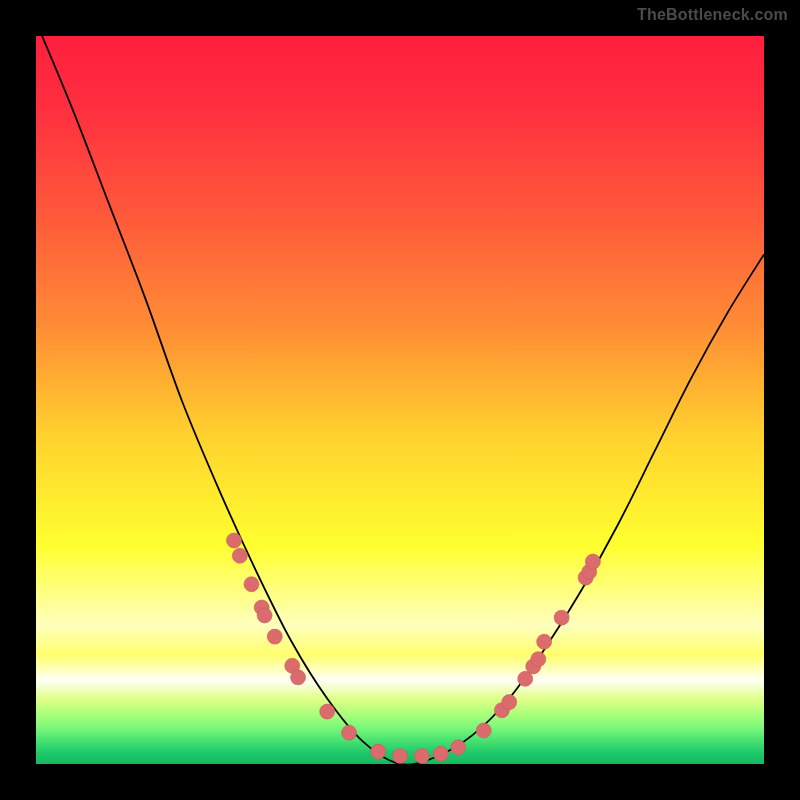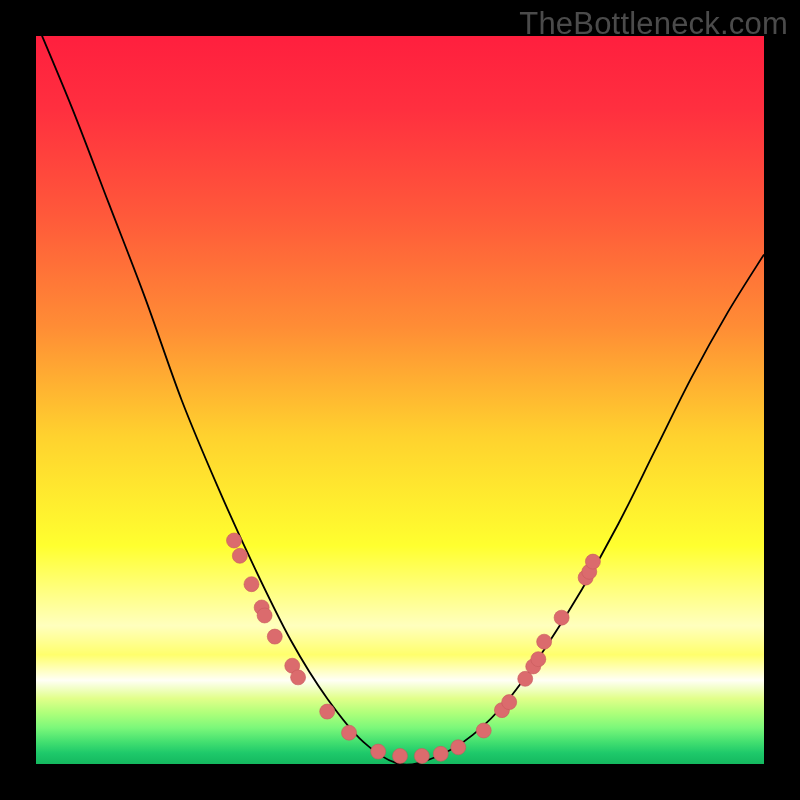--- a/index.html
+++ b/index.html
@@ -40,22 +40,22 @@
       #42df70 97%,
       #1ec96a 98.5%,
       #14b85f 100%
     );
   }
   .watermark {
     position: absolute;
     top: 6px;
     right: 12px;
     color: #4b4b4b;
-    font-size: 31px;
-    font-weight: 400;
+    font-size: 16px;
+    font-weight: 700;
     letter-spacing: 0.2px;
     user-select: none;
   }
   svg.curve {
     position: absolute;
     left: 0;
     top: 0;
     width: 728px;
     height: 728px;
     overflow: visible;

